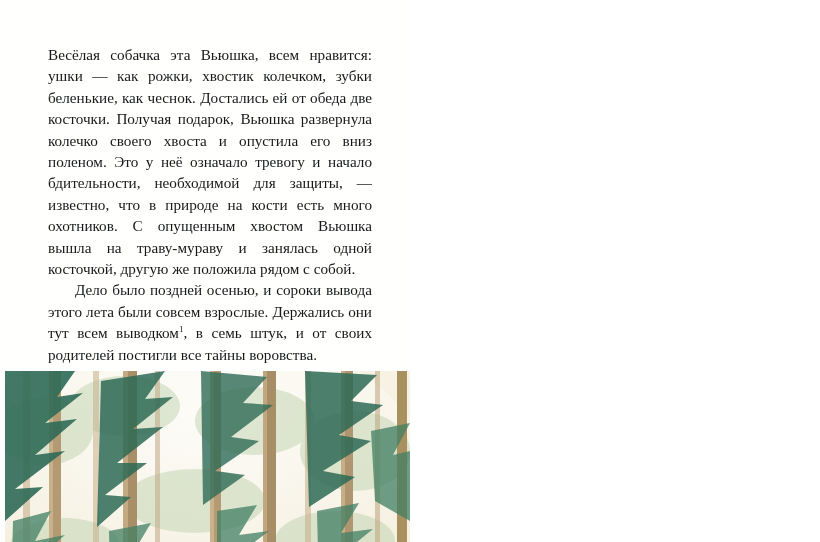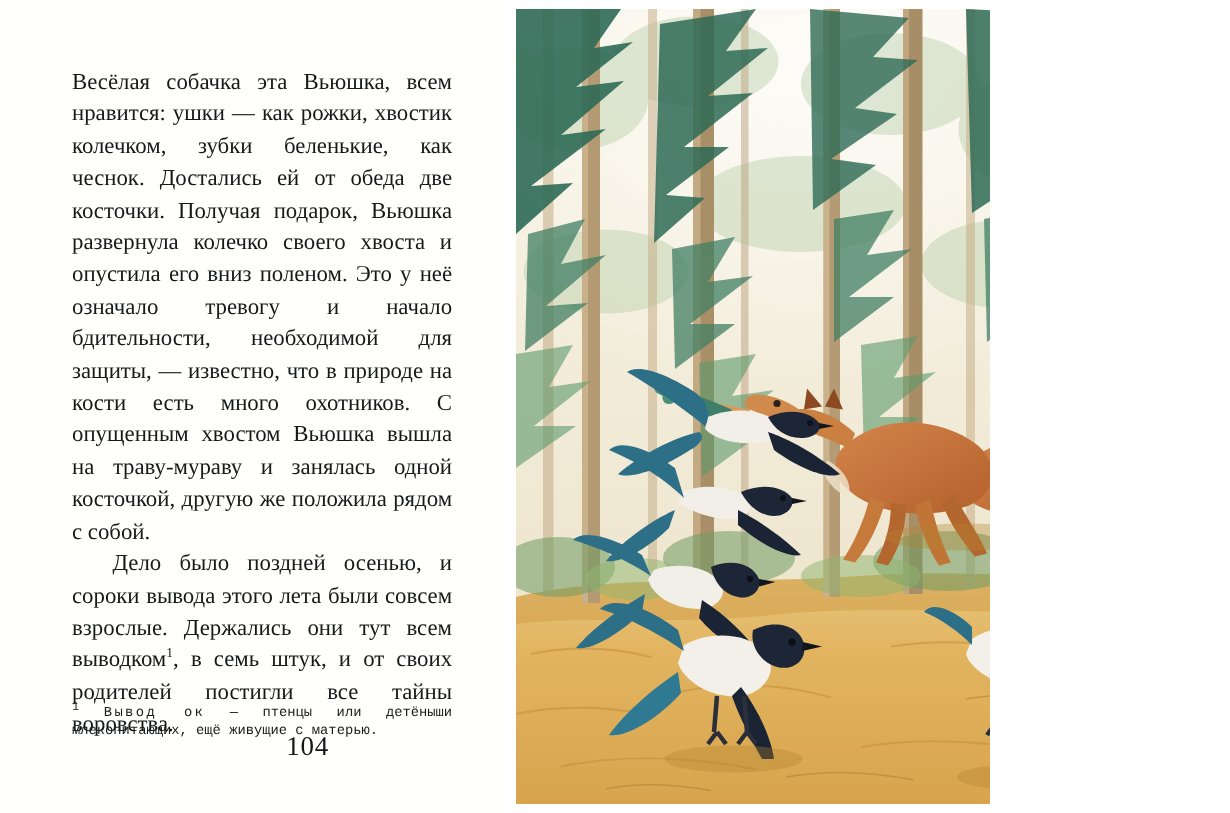--- a/index.html
+++ b/index.html
@@ -8,23 +8,24 @@
   }
   body {
     width: 820px;
     height: 542px;
     background: #ffffff;
     font-family: "Liberation Serif", serif;
     overflow: hidden;
   }
   .page {
     position: relative;
-    width: 660px;
+    width: 820px;
     height: 542px;
     display: flex;
+    flex-direction: column;
     justify-content: space-between;
   }
   
   .text-page {
     position: relative;
     width: 410px;
     height: 542px;
     box-sizing: border-box;
     padding: 44px 38px 0 48px;
     background: #fffffd;

